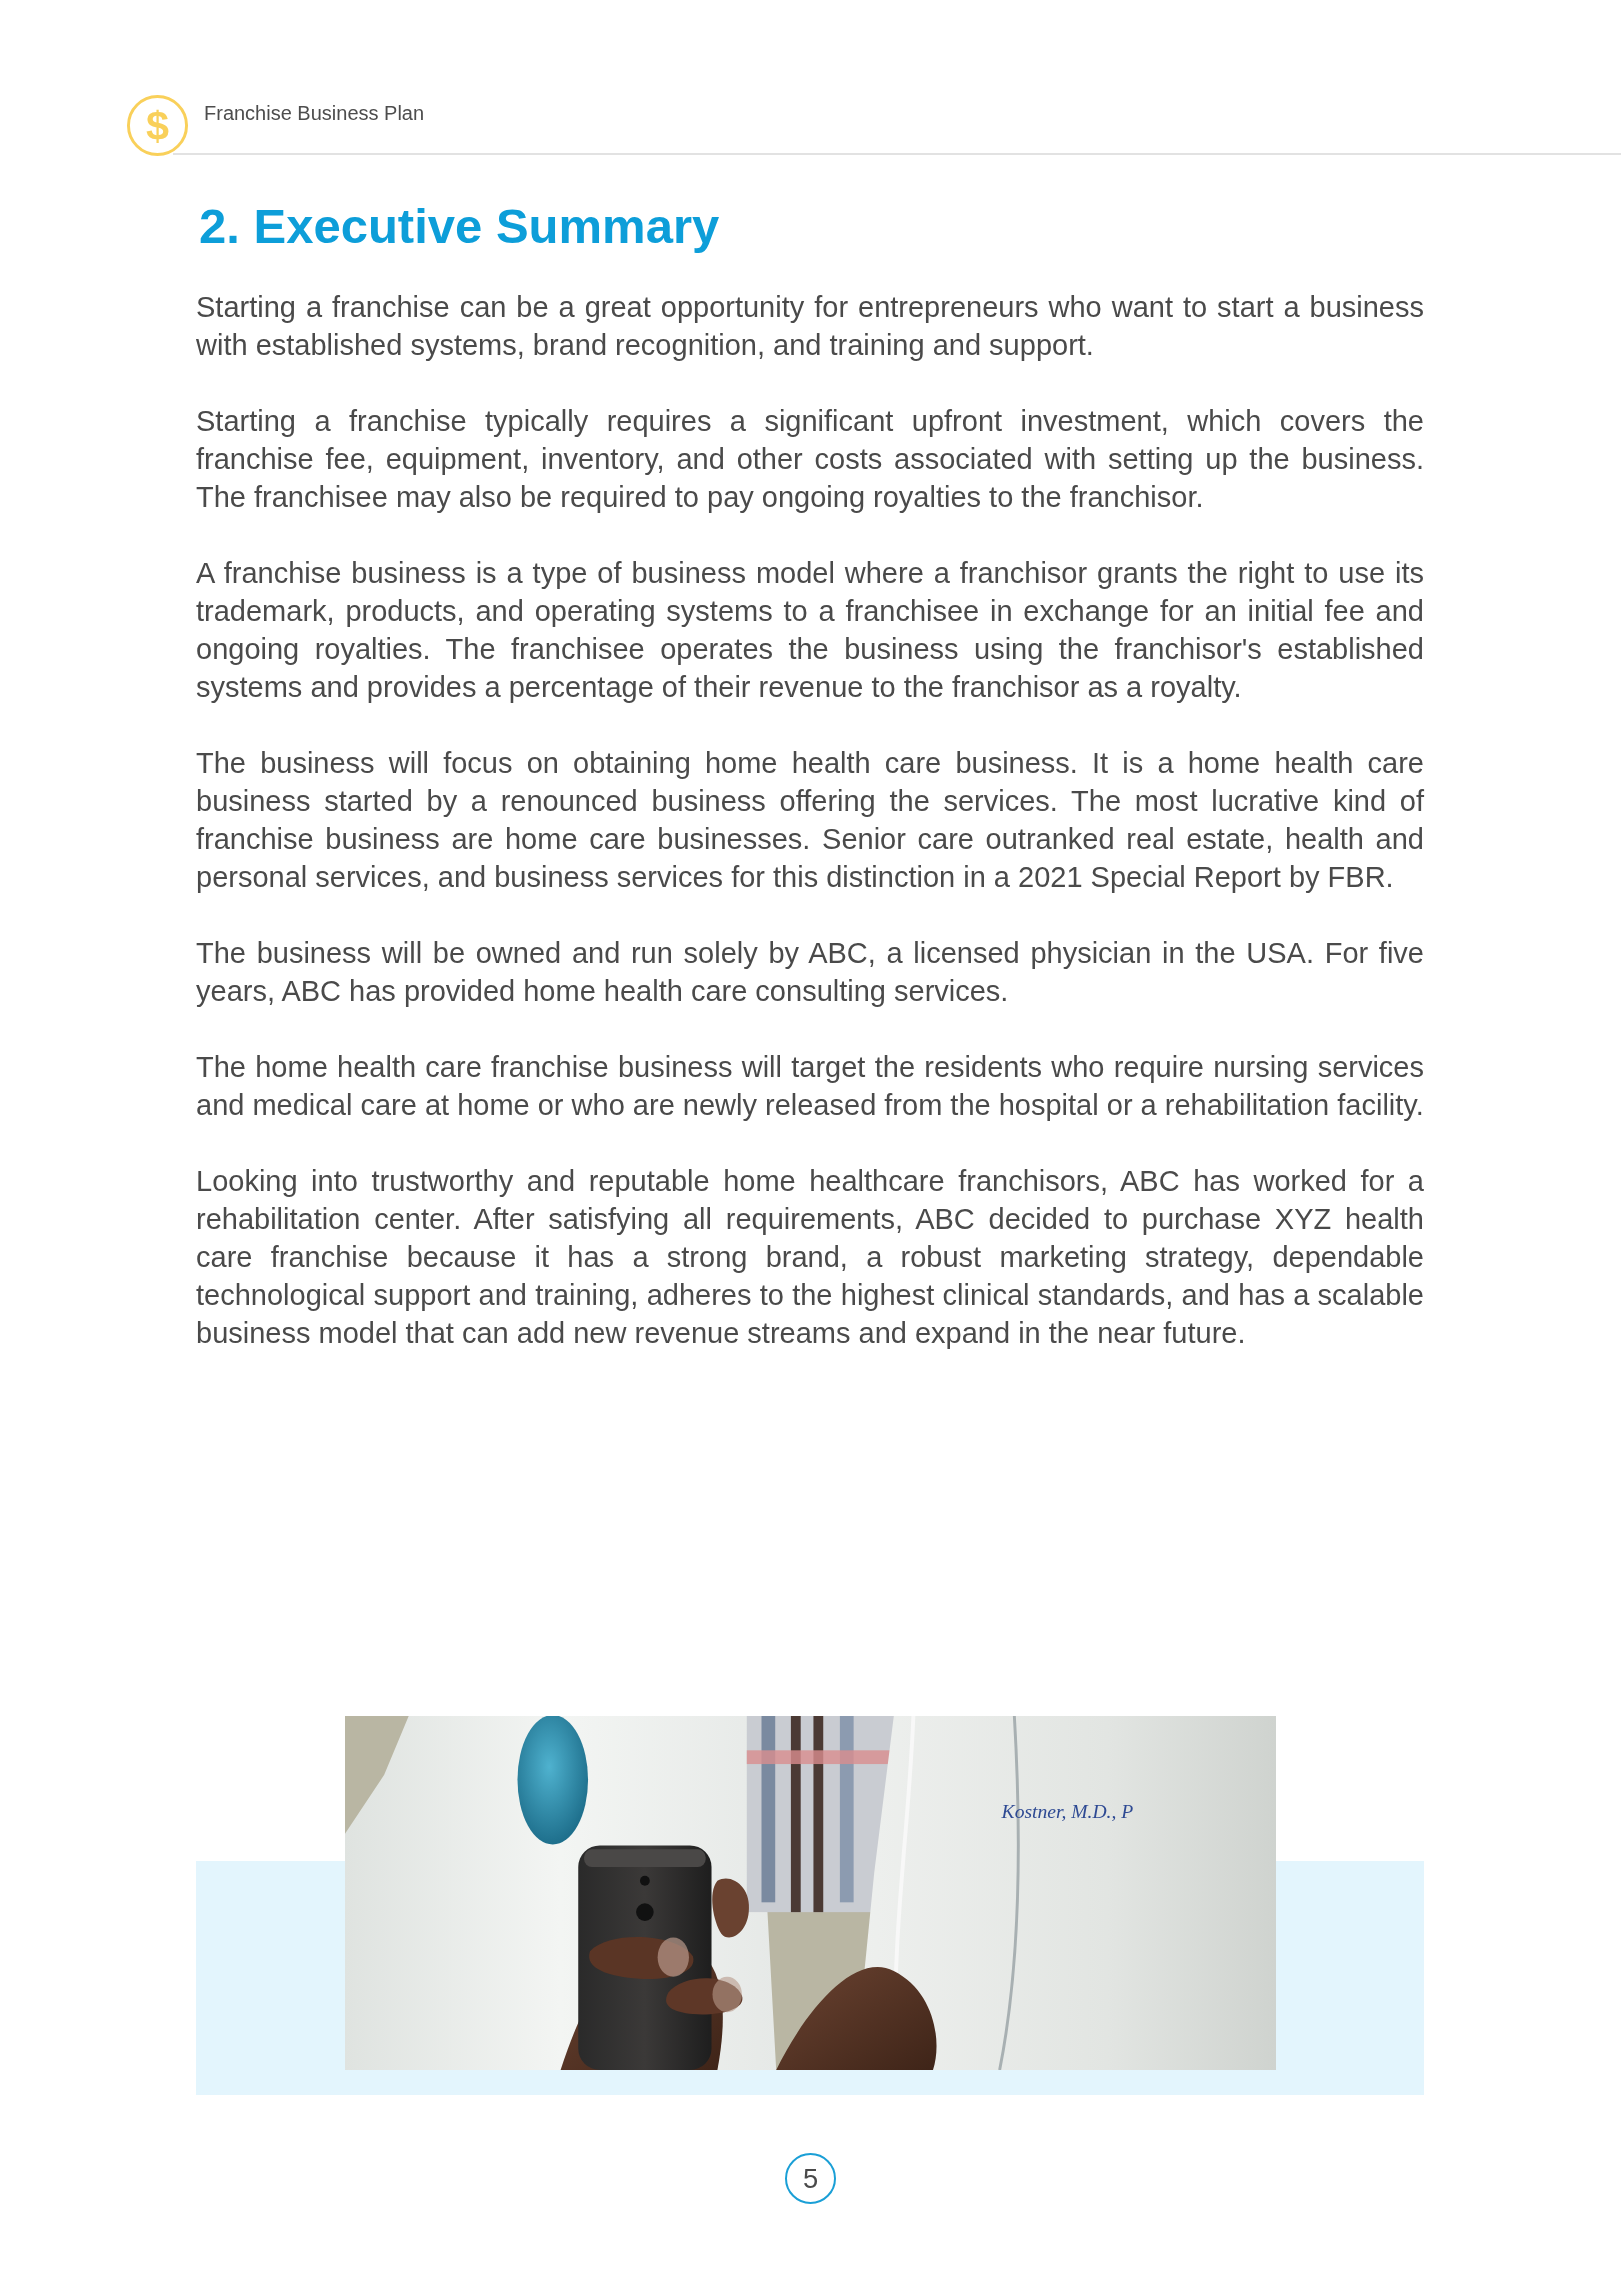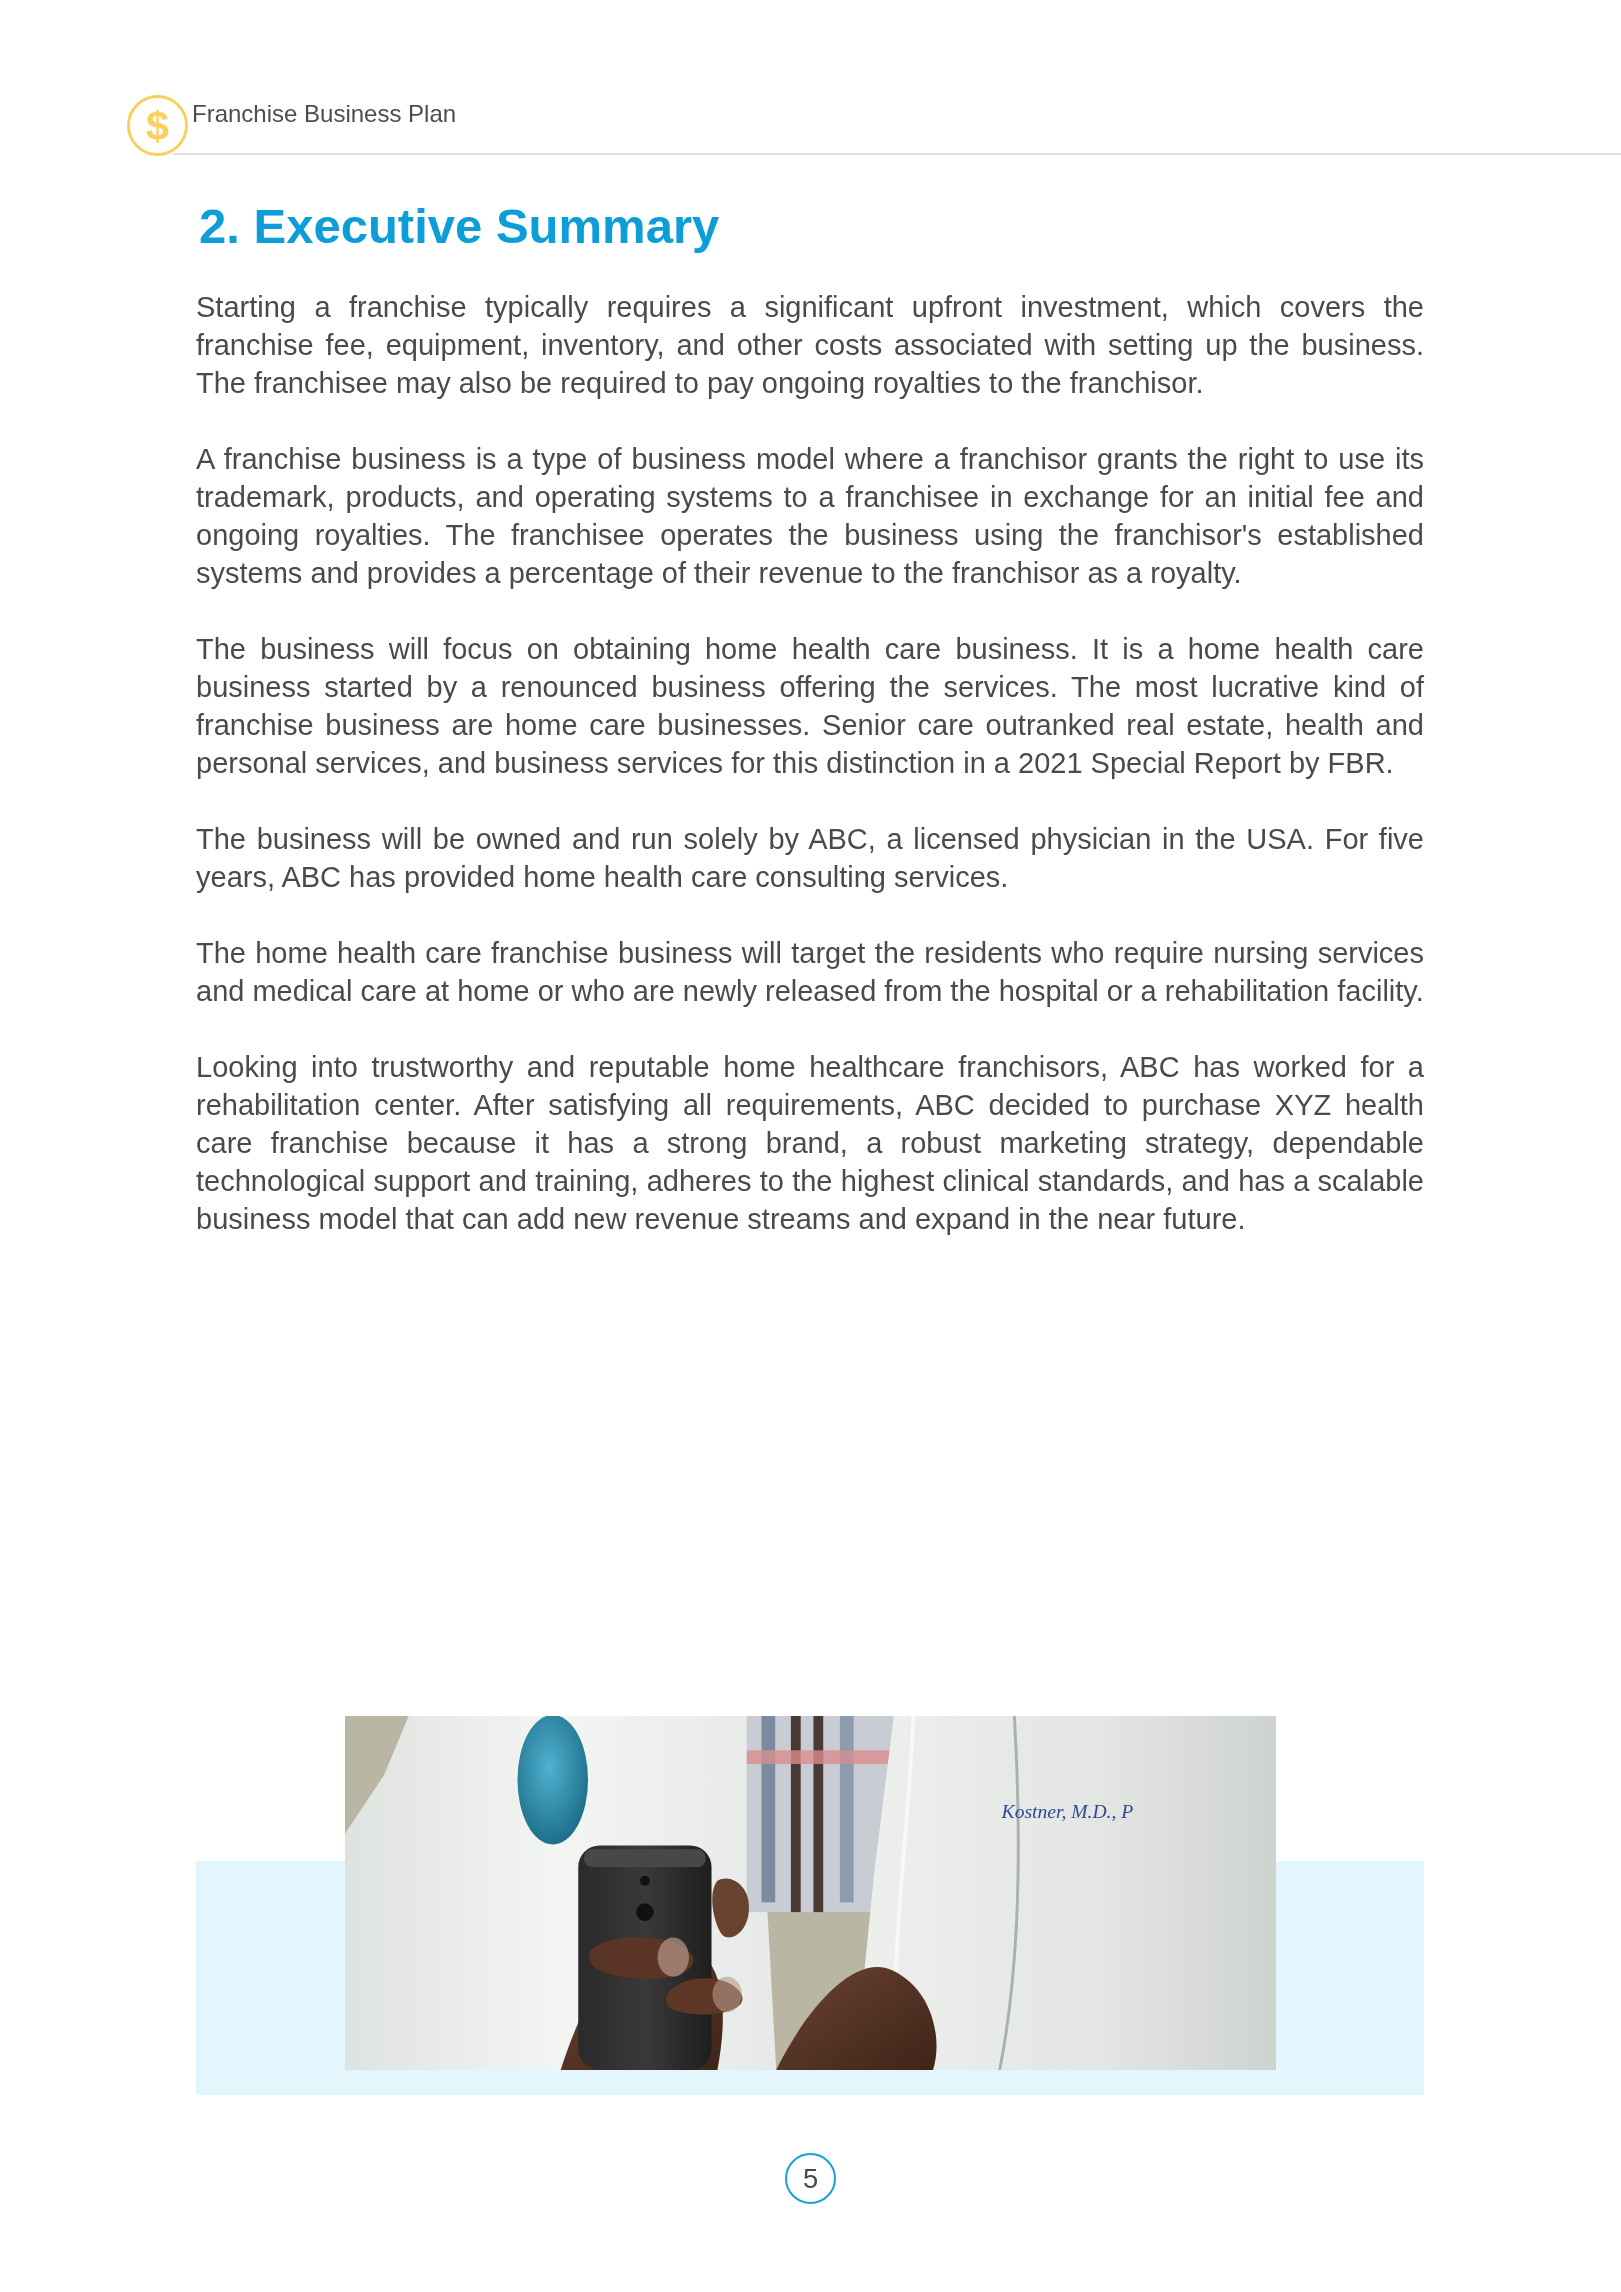--- a/index.html
+++ b/index.html
@@ -1,18 +1,18 @@
 <!DOCTYPE html>
 <html><head>
 <meta charset="utf-8">
 <style>
   html, body { margin: 0; padding: 0; background: #ffffff; }
   body { width: 1621px; height: 2293px; position: relative; overflow: hidden; font-family: "Liberation Sans", sans-serif; }
   .header-icon { position: absolute; left: 126px; top: 94px; width: 63px; height: 63px; }
-  .header-title { position: absolute; left: 192px; top: 97px; font-size: 24px; line-height: 33px; color: #4d4d4d; }
+  .header-title { position: absolute; left: 204px; top: 97px; font-size: 20px; line-height: 33px; color: #4d4d4d; }
   .header-rule { position: absolute; left: 173px; right: 0; top: 153px; height: 2px; background: #e2e2e2; }
   .section-title { position: absolute; left: 195px; top: 193px; margin: 4px; font-size: 49px; line-height: 59px; font-weight: bold; color: #0d9ed9; white-space: nowrap; }
   .body-text { position: absolute; left: 196px; top: 288px; width: 1228px; }
   .body-text p { margin: 0 0 38px 0; font-size: 29px; line-height: 38px; color: #4a4a4a; text-align: justify; }
   .band { position: absolute; left: 196px; top: 1861px; width: 1228px; height: 234px; background: #e3f5fd; }
   .photo { position: absolute; left: 345px; top: 1716px; width: 931px; height: 354px; overflow: hidden; background: #d946ef; }
   .photo svg { display: block; width: 931px; height: 354px; }
   .page-number { position: absolute; left: 785px; top: 2153px; width: 47px; height: 47px; border: 2.5px solid #1a9fd6; border-radius: 50%; text-align: center; font-size: 27.4px; line-height: 47px; color: #4a4a4a; }
 </style>
 </head>
@@ -23,20 +23,21 @@
     <circle cx="32" cy="32" r="29.5" fill="#ffffff" stroke="#f9d05a" stroke-width="3"></circle>
     <text x="32" y="47" text-anchor="middle" font-family="Liberation Sans, sans-serif" font-weight="bold" font-size="42" fill="#f9d05a">$</text>
   </svg>
 </div>
 <div class="header-title">Franchise Business Plan</div>
 <div class="header-rule"></div>
 
 <h1 class="section-title">2. Executive Summary</h1>
 
 <div class="body-text">
+  <p>Starting a franchise can be a great opportunity for entrepreneurs who want to start a business with established systems, brand recognition, and training and support.</p>
   <p>Starting a franchise typically requires a significant upfront investment, which covers the franchise fee, equipment, inventory, and other costs associated with setting up the business. The franchisee may also be required to pay ongoing royalties to the franchisor.</p>
   <p>A franchise business is a type of business model where a franchisor grants the right to use its trademark, products, and operating systems to a franchisee in exchange for an initial fee and ongoing royalties. The franchisee operates the business using the franchisor's established systems and provides a percentage of their revenue to the franchisor as a royalty.</p>
   <p>The business will focus on obtaining home health care business. It is a home health care business started by a renounced business offering the services. The most lucrative kind of franchise business are home care businesses. Senior care outranked real estate, health and personal services, and business services for this distinction in a 2021 Special Report by FBR.</p>
   <p>The business will be owned and run solely by ABC, a licensed physician in the USA. For five years, ABC has provided home health care consulting services.</p>
   <p>The home health care franchise business will target the residents who require nursing services and medical care at home or who are newly released from the hospital or a rehabilitation facility.</p>
   <p>Looking into trustworthy and reputable home healthcare franchisors, ABC has worked for a rehabilitation center. After satisfying all requirements, ABC decided to purchase XYZ health care franchise because it has a strong brand, a robust marketing strategy, dependable technological support and training, adheres to the highest clinical standards, and has a scalable business model that can add new revenue streams and expand in the near future.</p>
 </div>
 
 <div class="band"></div>
 <div class="photo">

